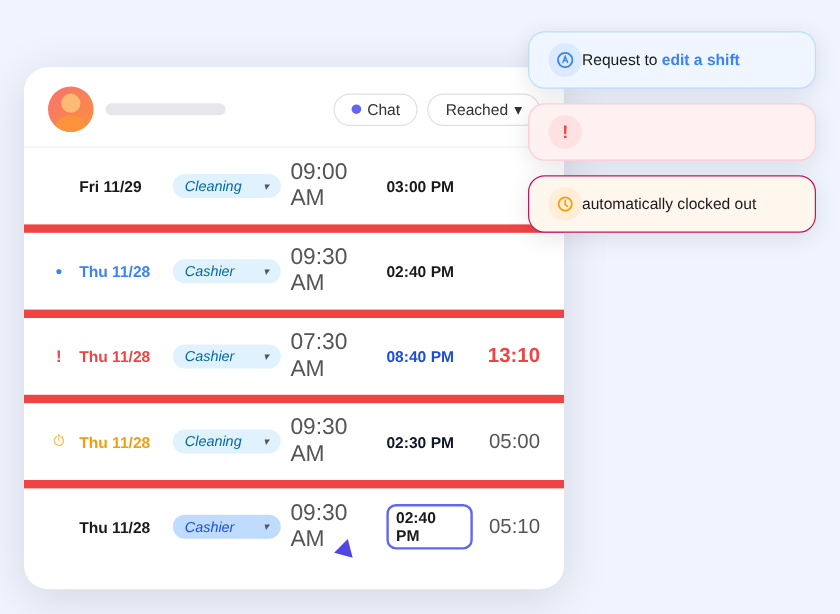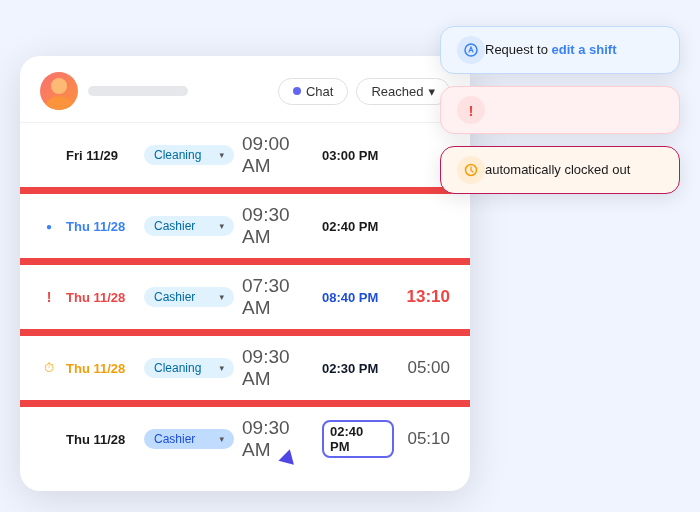--- a/index.html
+++ b/index.html
@@ -166,20 +166,21 @@
       display: flex;
       align-items: center;
       gap: 3px;
       padding: 3px 10px;
       border-radius: 12px;
       font-size: 12px;
       font-weight: 500;
       cursor: pointer;
       flex-shrink: 0;
       width: 90px;
+      font-style: italic;
     }
 
     .role-badge.cleaning {
       background: #e0f2fe;
       color: #0369a1;
     }
 
     .role-badge.cashier {
       background: #e0f2fe;
       color: #0369a1;

